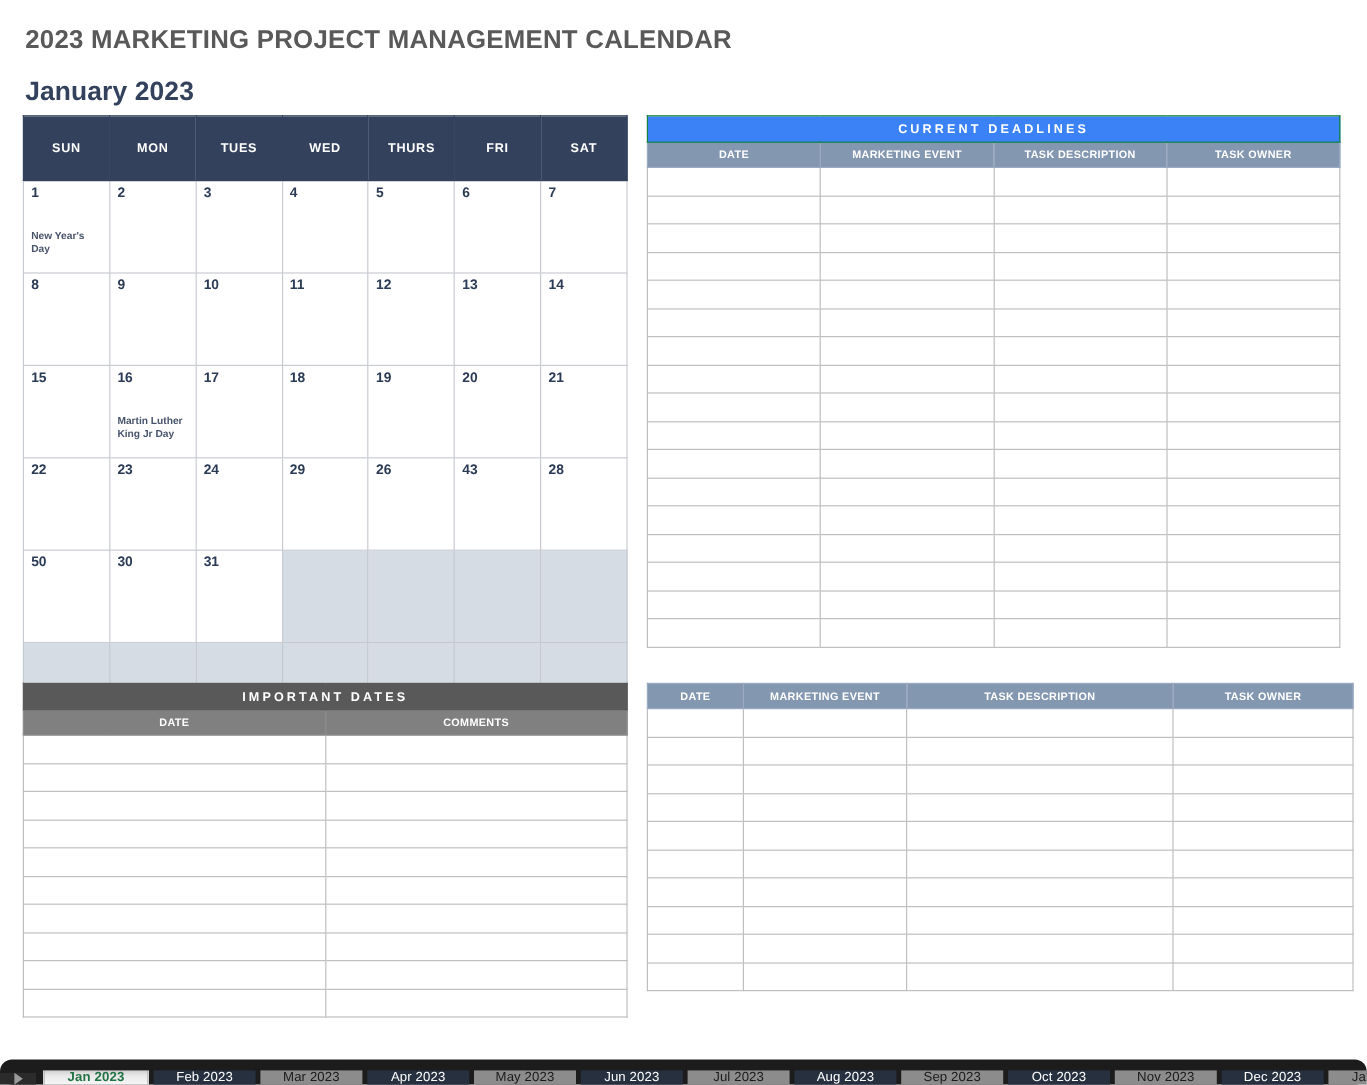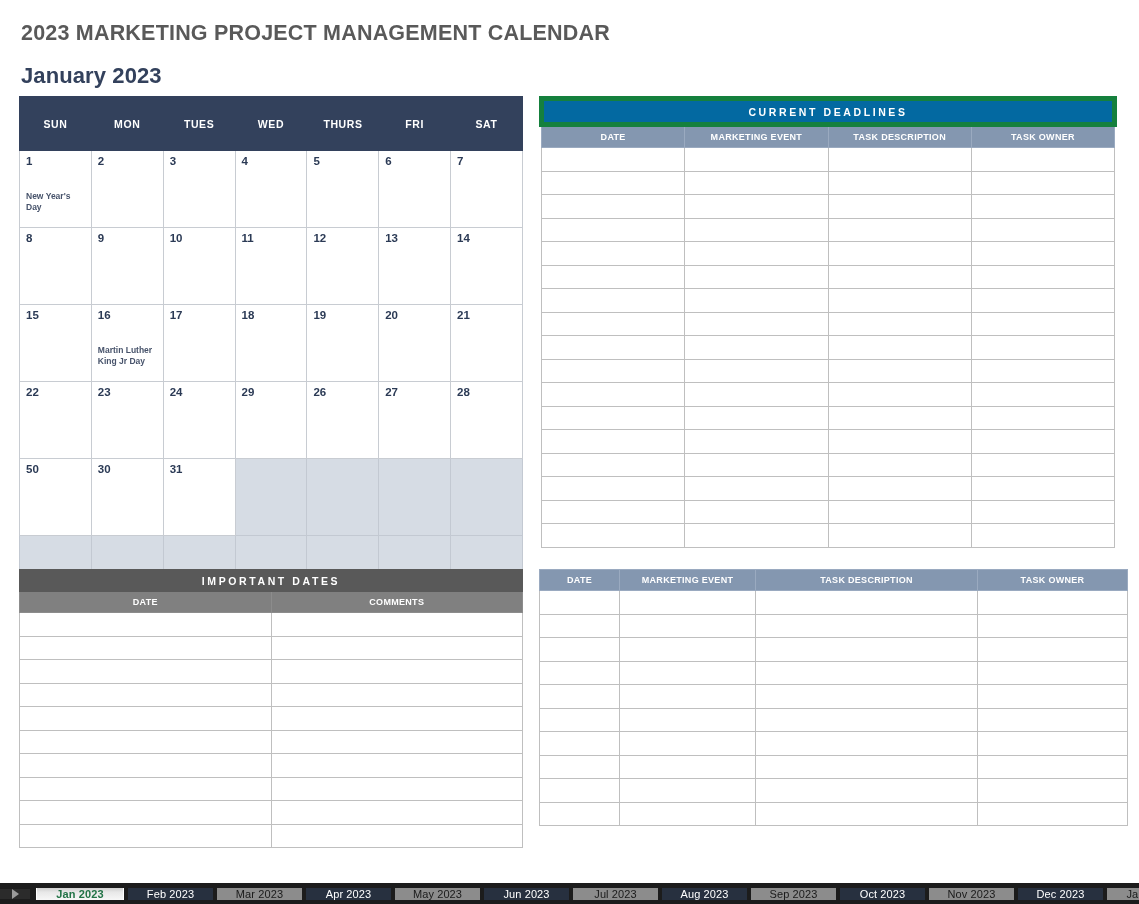--- a/index.html
+++ b/index.html
@@ -113,41 +113,42 @@
     vertical-align: middle;
   }
   .panel td.cell {
     height: 22.5px;
     padding: 0;
     border: 1px solid #bfbfbf;
     background: #ffffff;
   }
 
   
-  .navy .banner { background: #0369a1; border: 5px solid #15803d; }
+  .navy .banner { background: #3b82f6; border: 1px solid #15803d; }
   .navy .colhead { background: #8497b0; border: 1px solid #9aaac0; }
 
   
   .gray .banner { background: #595959; border: 1px solid #595959; }
   .gray .colhead { background: #808080; border: 1px solid #8c8c8c; }
 
   #current-deadlines { left: 539px; top: 96px; width: 578px; }
   #next-deadlines    { left: 539px; top: 569px; width: 578px; }
   #important-dates   { left: 19px;  top: 569px; width: 504px; }
 
   
   #tabbar {
     position: absolute;
     left: 0;
     top: 883px;
     width: 1139px;
     height: 21px;
     background: #1c1c1c;
     display: flex;
-    align-items: center;
+    align-items: flex-end;
+    border-radius: 10px;
   }
   #tab-scroll-arrow {
     width: 30px;
     background: #2b2b2b;
     display: flex;
     align-items: center;
     justify-content: center;
     flex: 0 0 auto;
   }
   #tab-scroll-arrow .tri {
@@ -279,21 +280,21 @@
         <td>
           <span class="daynum">24</span>
         </td>
         <td>
           <span class="daynum">29</span>
         </td>
         <td>
           <span class="daynum">26</span>
         </td>
         <td>
-          <span class="daynum">27</span>
+          <span class="daynum">43</span>
         </td>
         <td>
           <span class="daynum">28</span>
         </td>
       </tr>
       <tr>
         <td>
           <span class="daynum">50</span>
         </td>
         <td>

